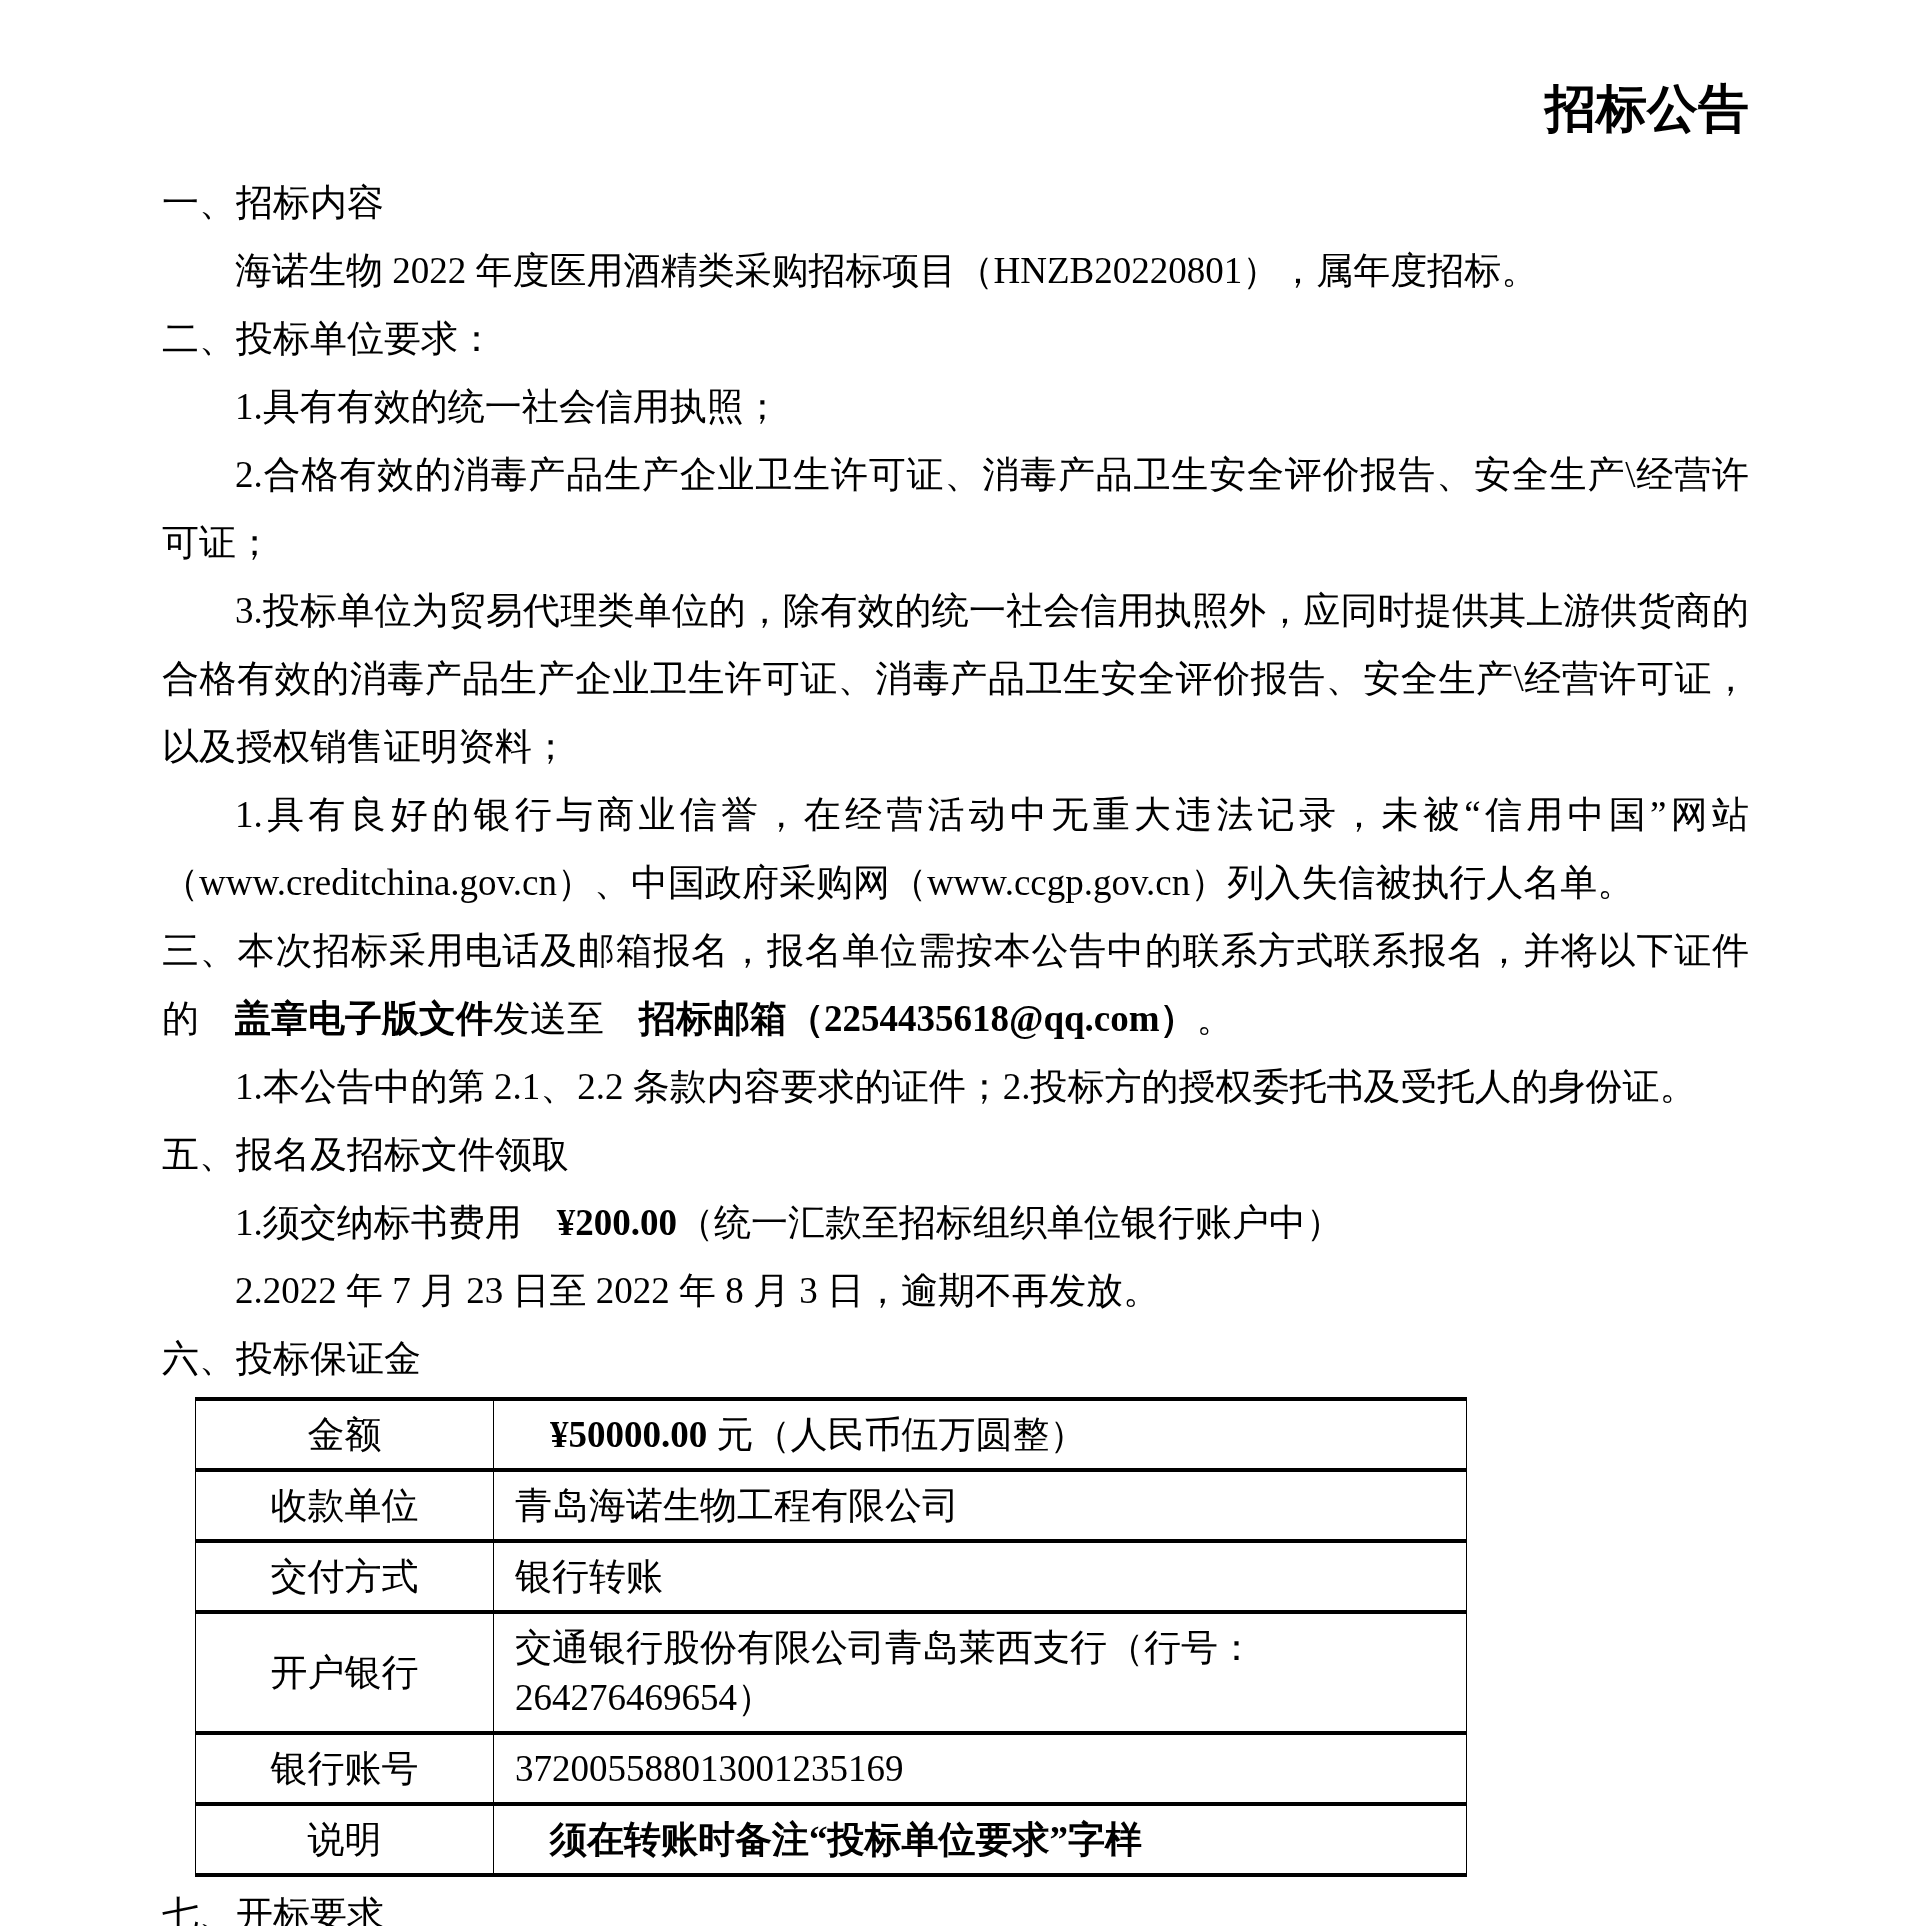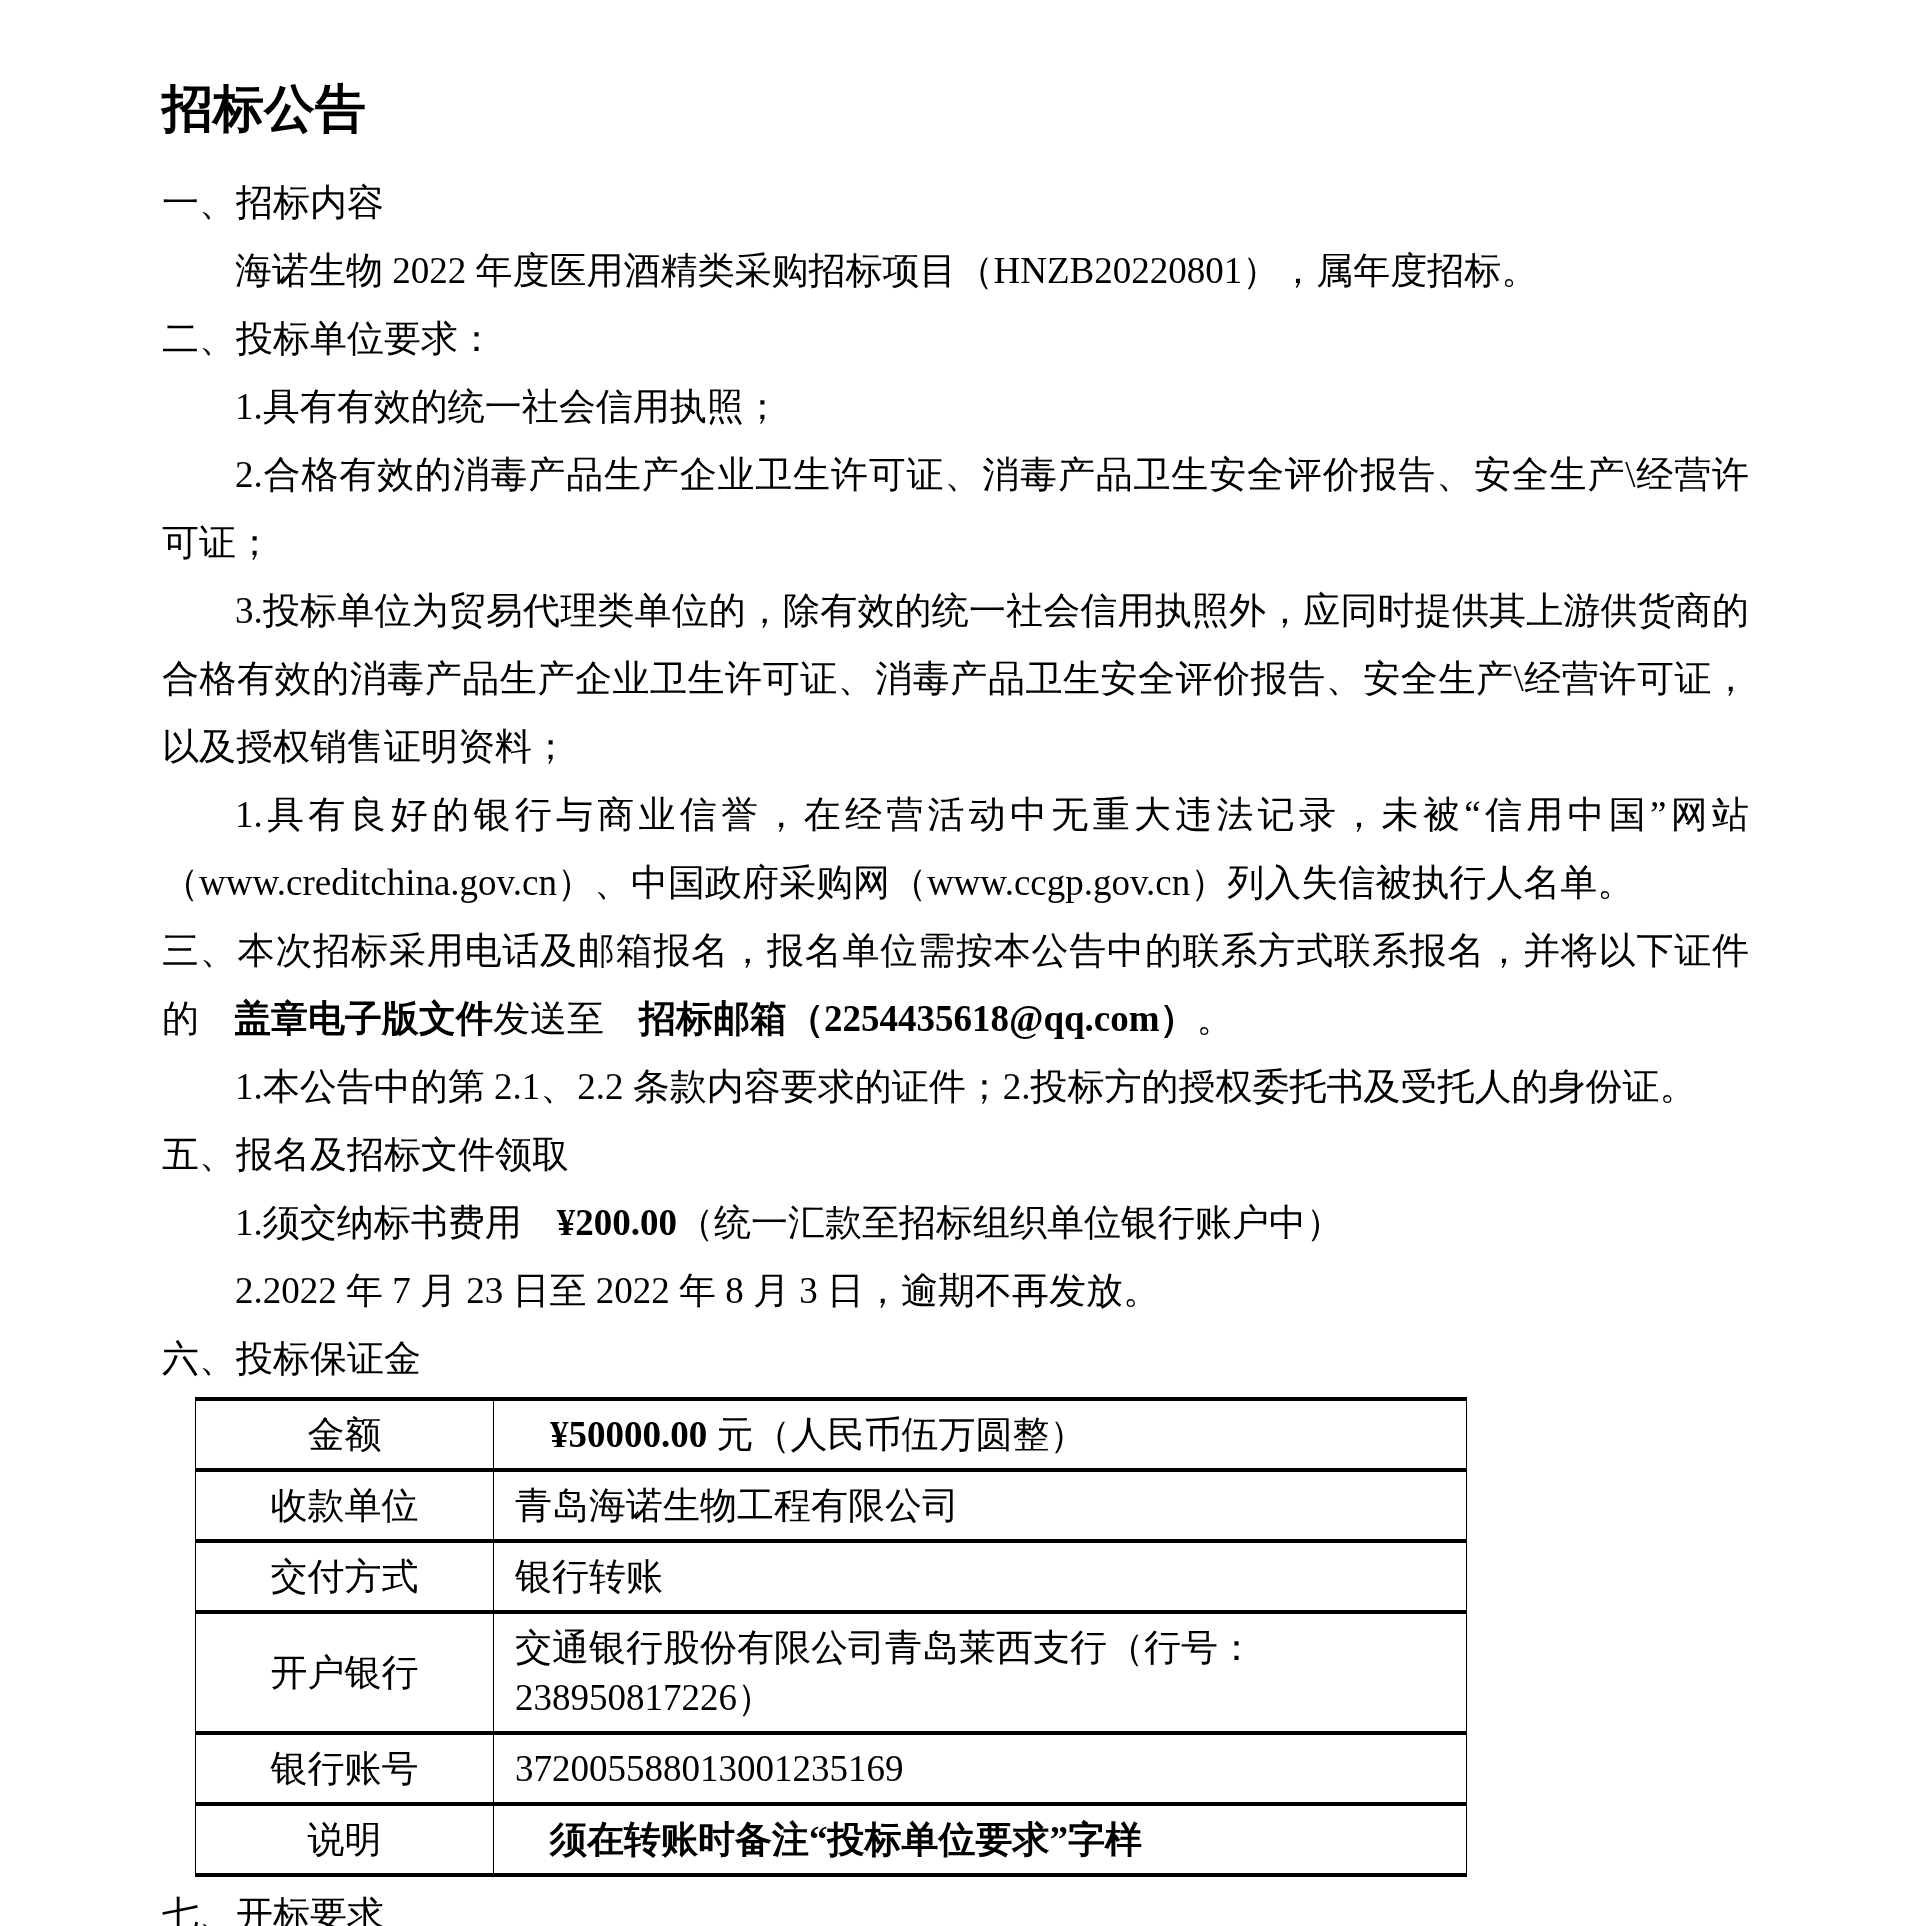--- a/index.html
+++ b/index.html
@@ -1,19 +1,19 @@
 <!DOCTYPE html>
 <html style="font-size:6.2px"><head>
 <meta charset="utf-8">
 <style>
   html,body{margin:0;padding:0;background:#ffffff;}
   .page{position:relative;width:1911px;height:2703px;box-sizing:border-box;
         padding:65px 162px 0 162px;overflow:hidden;background:#fff;color:#000;
         font-family:"Liberation Serif","DejaVu Serif",serif;}
-  .title{font-size:51px;font-weight:bold;text-align:left;line-height:89px;margin:0 0 15.4px 0;}
+  .title{font-size:51px;font-weight:bold;text-align:right;line-height:89px;margin:0 0 15.4px 0;}
   .ln{font-size:37px;line-height:68px;margin:0;text-align:justify;}
   .ind{text-indent:73px;}
   b{font-weight:bold;margin-left:35px;}
 
   
   .btable{border-collapse:collapse;table-layout:fixed;width:1272px;margin:3.9px 0 3.9px 33px;}
   .btable td{border:1.9px solid #000;border-top-width:4.2px;border-bottom-width:4.2px;
              font-size:37px;padding:8.5px 0;vertical-align:middle;}
   .btable td.lbl{width:297px;text-align:center;}
   .btable td.val{padding-left:21px;}
@@ -52,21 +52,21 @@
       <tr>
         <td class="lbl">收款单位</td>
         <td class="val">青岛海诺生物工程有限公司</td>
       </tr>
       <tr>
         <td class="lbl">交付方式</td>
         <td class="val">银行转账</td>
       </tr>
       <tr>
         <td class="lbl">开户银行</td>
-        <td class="val">交通银行股份有限公司青岛莱西支行（行号：238950817226）</td>
+        <td class="val">交通银行股份有限公司青岛莱西支行（行号：264276469654）</td>
       </tr>
       <tr>
         <td class="lbl">银行账号</td>
         <td class="val">372005588013001235169</td>
       </tr>
       <tr>
         <td class="lbl">说明</td>
         <td class="val"><b>须在转账时备注“投标单位要求”字样</b></td>
       </tr>
     </tbody>

